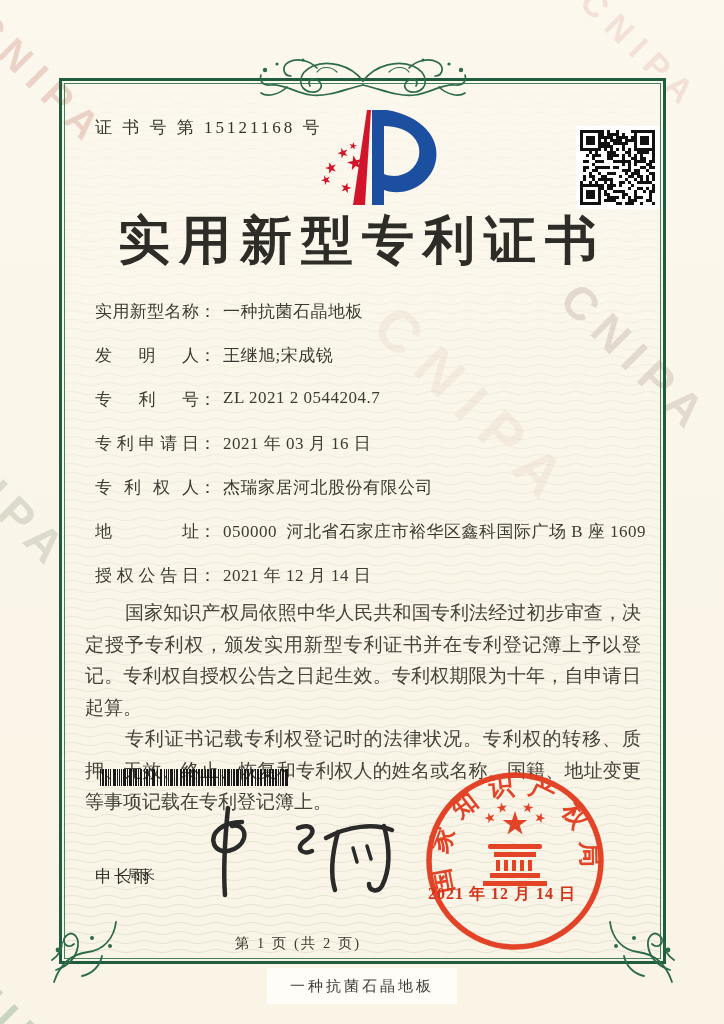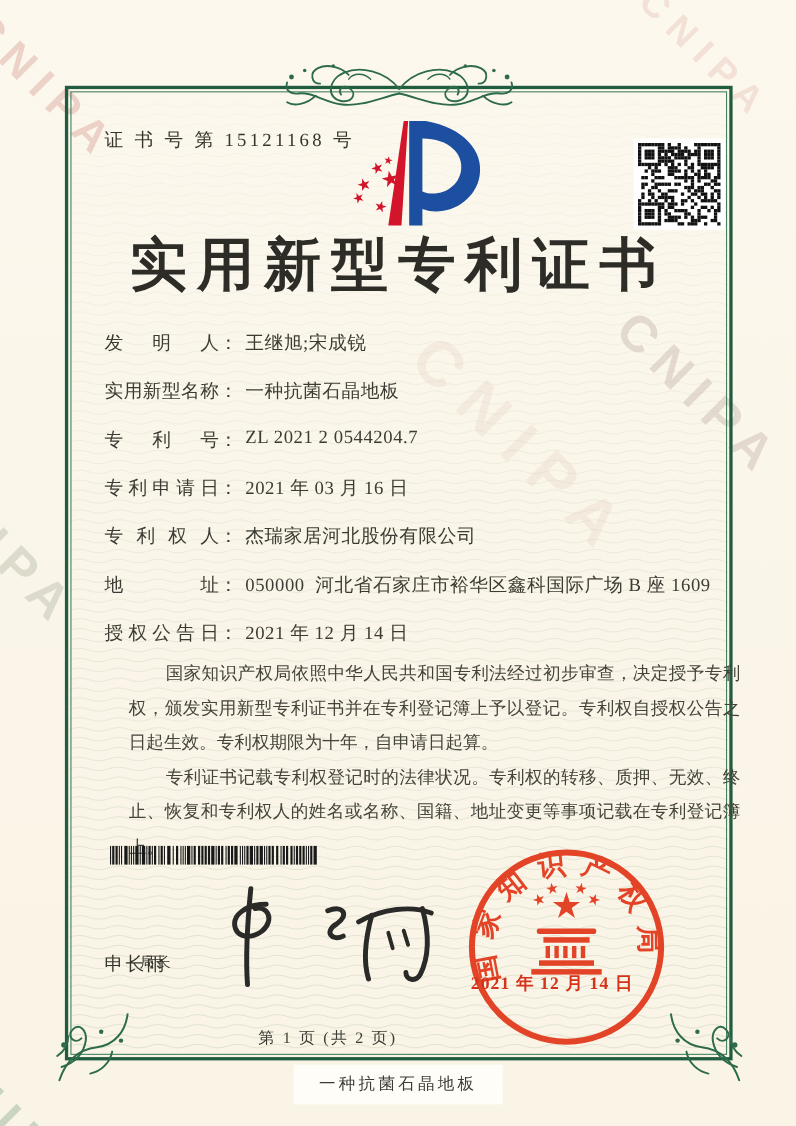--- a/index.html
+++ b/index.html
@@ -37,21 +37,21 @@
          font-size:52px;font-weight:bold;letter-spacing:9px;color:#2d2c27;z-index:4;}
   
   .fields{position:absolute;left:95px;top:300px;width:540px;z-index:4;font-size:17px;color:#3c3b33;}
   .row{position:relative;height:20px;margin-bottom:24px;white-space:nowrap;}
   .lbl{display:inline-block;width:104px;text-align:justify;text-align-last:justify;vertical-align:top;}
   .colon{display:inline-block;vertical-align:top;}
   .val{display:inline-block;margin-left:7px;vertical-align:top;white-space:pre-wrap;letter-spacing:.5px;}
   .pair2{position:absolute;left:252px;top:0;white-space:nowrap;}
   
   .body-text{position:absolute;left:85px;top:597px;width:556px;z-index:4;
-             font-size:16px;line-height:31.5px;text-align:justify;color:#45443a;margin-left:32px;}
+             font-size:19px;line-height:31.5px;text-align:justify;color:#45443a;}
   .body-text p{margin:0;text-indent:2.1em;}
   
   .barcode{position:absolute;left:100px;top:769px;width:190px;height:17px;z-index:4;
            display:flex;align-items:stretch;}
   .barcode div{background:#191919;height:100%;}
   .sig-title{position:absolute;left:95px;top:866px;font-size:13px;letter-spacing:2px;z-index:5;color:#33322b;margin-left:32px;}
   .sig-name{position:absolute;left:95px;top:865px;font-size:17px;letter-spacing:2px;z-index:5;color:#33322b;}
   .signature{position:absolute;left:198px;top:800px;z-index:5;}
   .seal{position:absolute;left:420px;top:766px;z-index:4;opacity:.95;}
   .seal-date{position:absolute;left:428px;top:884px;width:180px;font-size:16px;letter-spacing:1px;
@@ -556,24 +556,24 @@
       <rect x="52" y="76" width="3" height="3" fill="#111"></rect>
       <rect x="55" y="76" width="3" height="3" fill="#111"></rect>
       <rect x="64" y="76" width="3" height="3" fill="#111"></rect>
       <rect x="76" y="76" width="3" height="3" fill="#111"></rect>
     </svg>
 
   <div class="title">实用新型专利证书</div>
 
   <div class="fields">
     <div class="row">
-      <span class="lbl">发明人</span><span class="colon">：</span><span class="val">王继旭;宋成锐</span>
+      <span class="lbl">实用新型名称</span><span class="colon">：</span><span class="val">一种抗菌石晶地板</span>
     </div>
     <div class="row">
-      <span class="lbl">实用新型名称</span><span class="colon">：</span><span class="val">一种抗菌石晶地板</span>
+      <span class="lbl">发明人</span><span class="colon">：</span><span class="val">王继旭;宋成锐</span>
     </div>
     <div class="row">
       <span class="lbl">专利号</span><span class="colon">：</span><span class="val">ZL 2021 2 0544204.7</span>
     </div>
     <div class="row">
       <span class="lbl">专利申请日</span><span class="colon">：</span><span class="val">2021 年 03 月 16 日</span>
     </div>
     <div class="row">
       <span class="lbl">专利权人</span><span class="colon">：</span><span class="val">杰瑞家居河北股份有限公司</span>
     </div>

